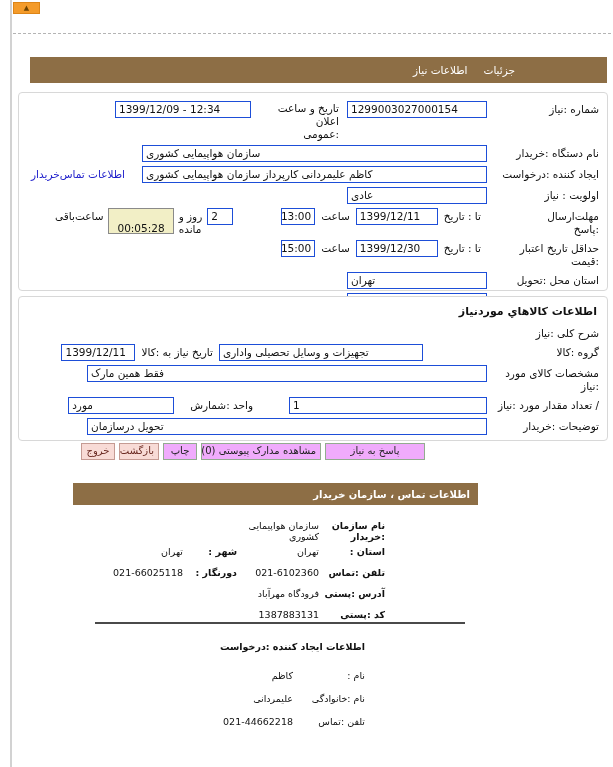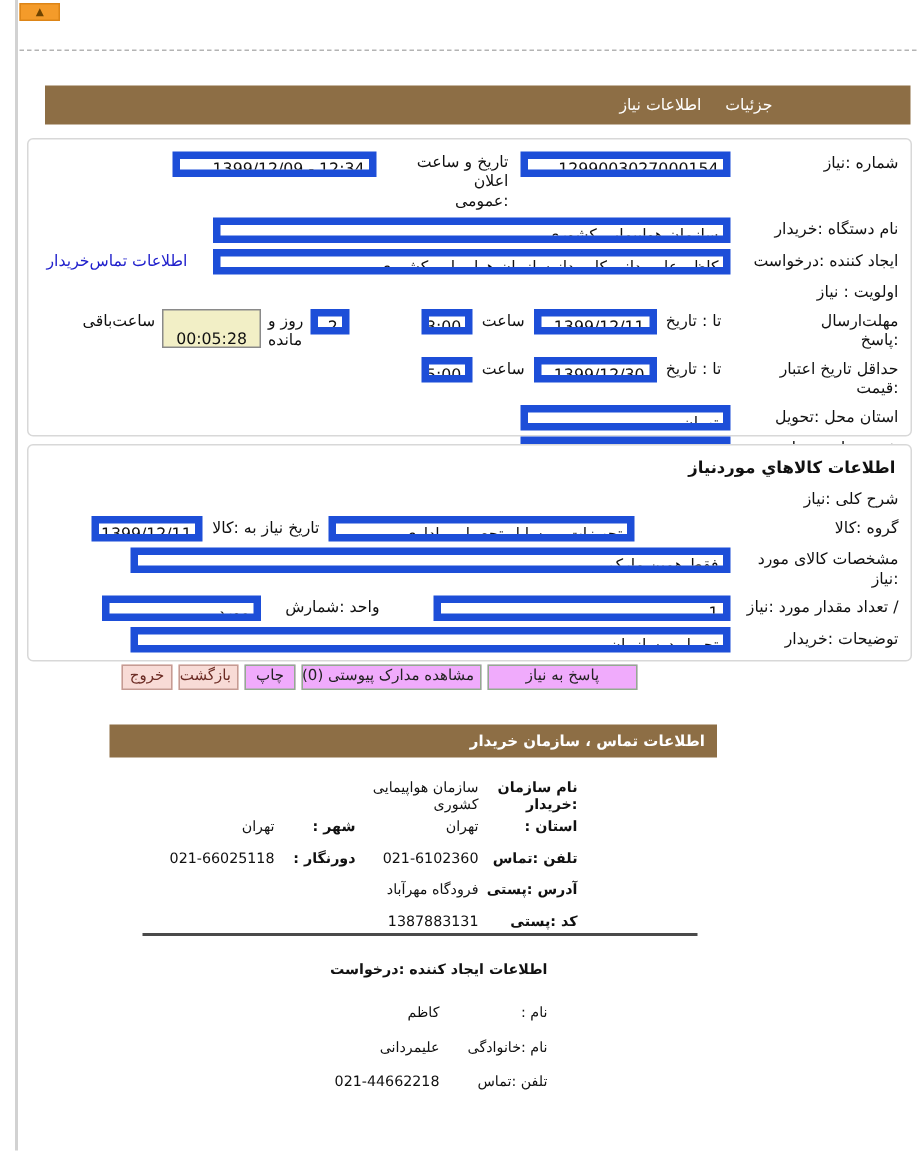--- a/index.html
+++ b/index.html
@@ -20,22 +20,22 @@
 
   .panel{position:absolute;left:18px;width:590px;background:#fff;
          border:1px solid #d8d8d8;border-radius:4px;padding:8px 8px 2px 8px;}
   .panel1{top:92px;height:199px;}
   .panel2{top:296px;height:145px;}
 
   .row{display:flex;align-items:flex-start;margin-bottom:4px;}
   .lbl{flex:0 0 112px;padding-left:4px;line-height:13px;padding-top:2px;}
   .pre{white-space:pre-line;}
   .inlbl{flex:0 0 auto;line-height:13px;padding:2px 6px 0 6px;white-space:nowrap;}
-  .inp{flex:0 0 auto;border:5px solid #1d4ed8;background:#fff;height:17px;line-height:15px;
-       padding:0 3px;overflow:hidden;white-space:nowrap;text-align:right;}
+  .inp{flex:0 0 auto;border:1px solid #1d4ed8;background:#fff;height:17px;line-height:15px;
+       padding:0 3px;overflow:hidden;white-space:nowrap;text-align:left;}
   .w140{width:140px}.w136{width:136px}.w345{width:345px}.w82{width:82px}.w34{width:34px}
   .w400{width:400px}.w178{width:204px}.w74{width:74px}.w198{width:198px}.w106{width:106px}.w26{width:26px}
   .annlbl{flex:0 0 96px;line-height:13px;padding:1px 8px 0 6px;text-align:right;}
   .lnk{margin-inline-start:auto;color:#2121cc;padding:2px 4px 0 4px;cursor:pointer;white-space:nowrap;}
   .cd{margin-inline-start:auto;display:flex;align-items:flex-start;gap:5px;padding-left:28px;}
   .cdtxt{line-height:13px;padding-top:2px;text-align:left;}
   .timer{background:#f2efc6;border:1px solid #8a8a8a;height:17px;line-height:15px;
          padding:12px 8px;font-weight:normal;white-space:nowrap;}
   .ptitle{font-weight:bold;margin:0 2px 7px 0;font-size:11px;}
   .ms64{margin-inline-start:64px;}.ms30{margin-inline-start:30px;}.ms10{margin-inline-start:10px;}
@@ -90,20 +90,21 @@
     <div class="lbl">نام دستگاه :خریدار</div>
     <div class="inp w345">سازمان هواپیمایی کشوری</div>
   </div>
   <div class="row">
     <div class="lbl">ایجاد کننده :درخواست</div>
     <div class="inp w345">کاظم علیمردانی کارپرداز سازمان هواپیمایی کشوری</div>
     <span class="lnk">اطلاعات تماس‌خریدار</span>
   </div>
   <div class="row">
     <div class="lbl">اولویت : نیاز</div>
+    <div class="inp w140">عادی</div>
   </div>
   <div class="row">
     <div class="lbl pre">مهلت‌ارسال
 :پاسخ</div>
     <span class="inlbl">تا : تاریخ</span>
     <div class="inp w82">1399/12/11</div>
     <span class="inlbl">ساعت</span>
     <div class="inp w34">13:00</div>
     <div class="cd">
       <div class="inp w26">2</div>

